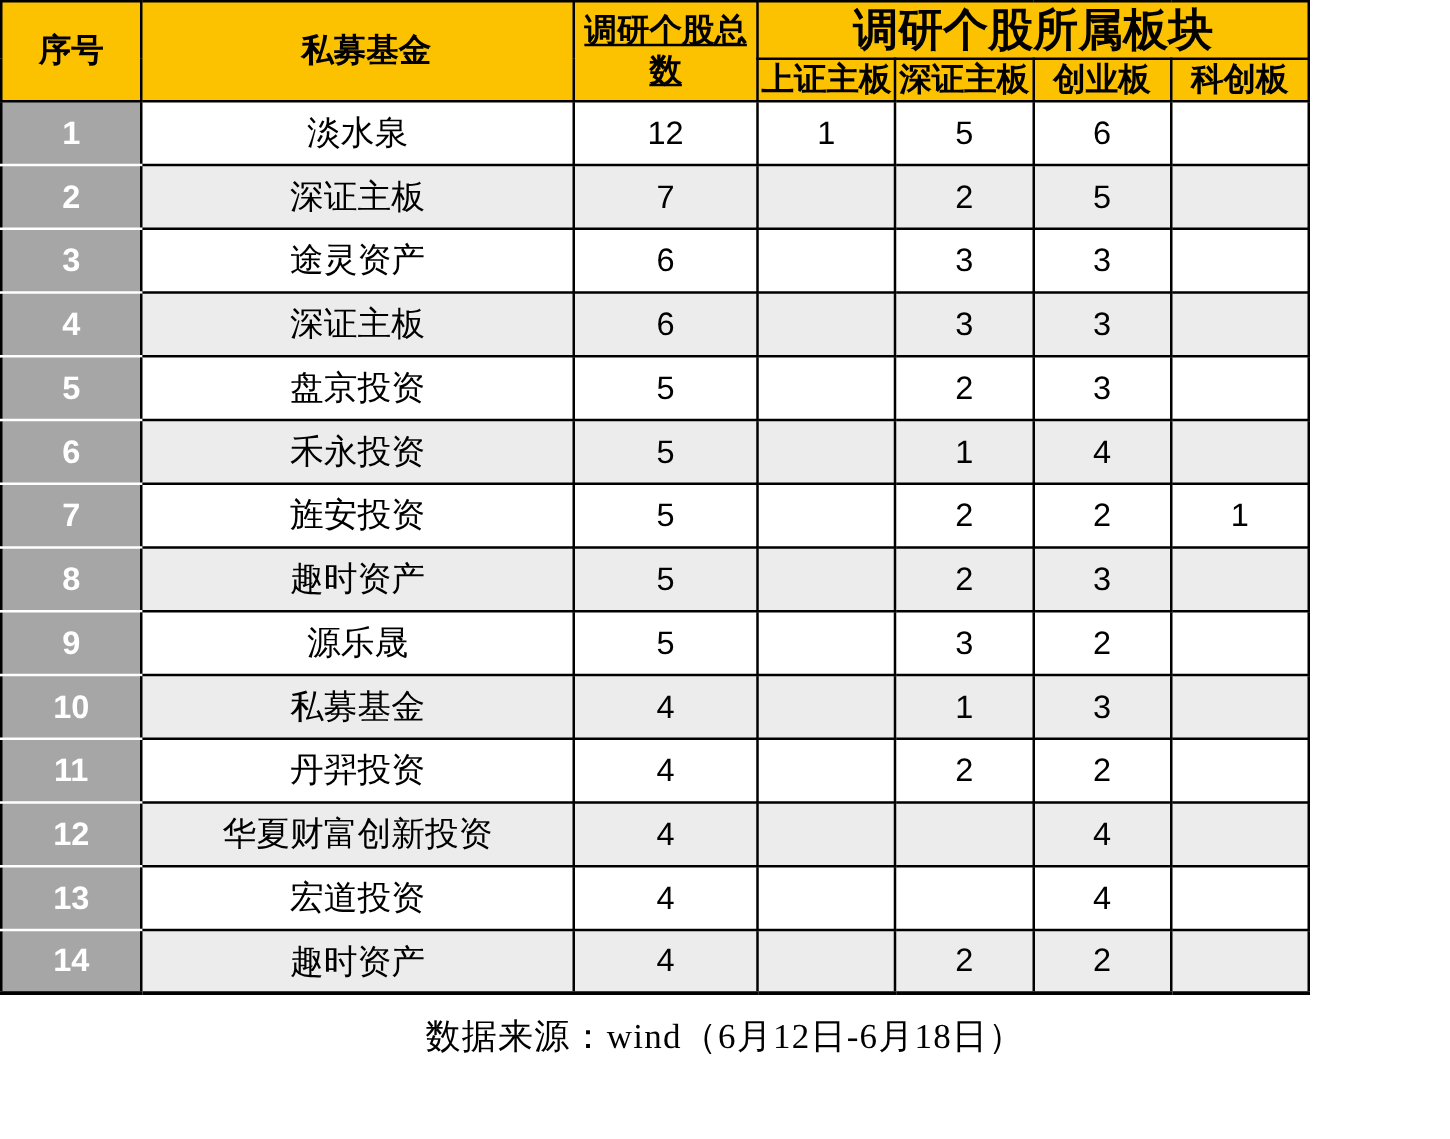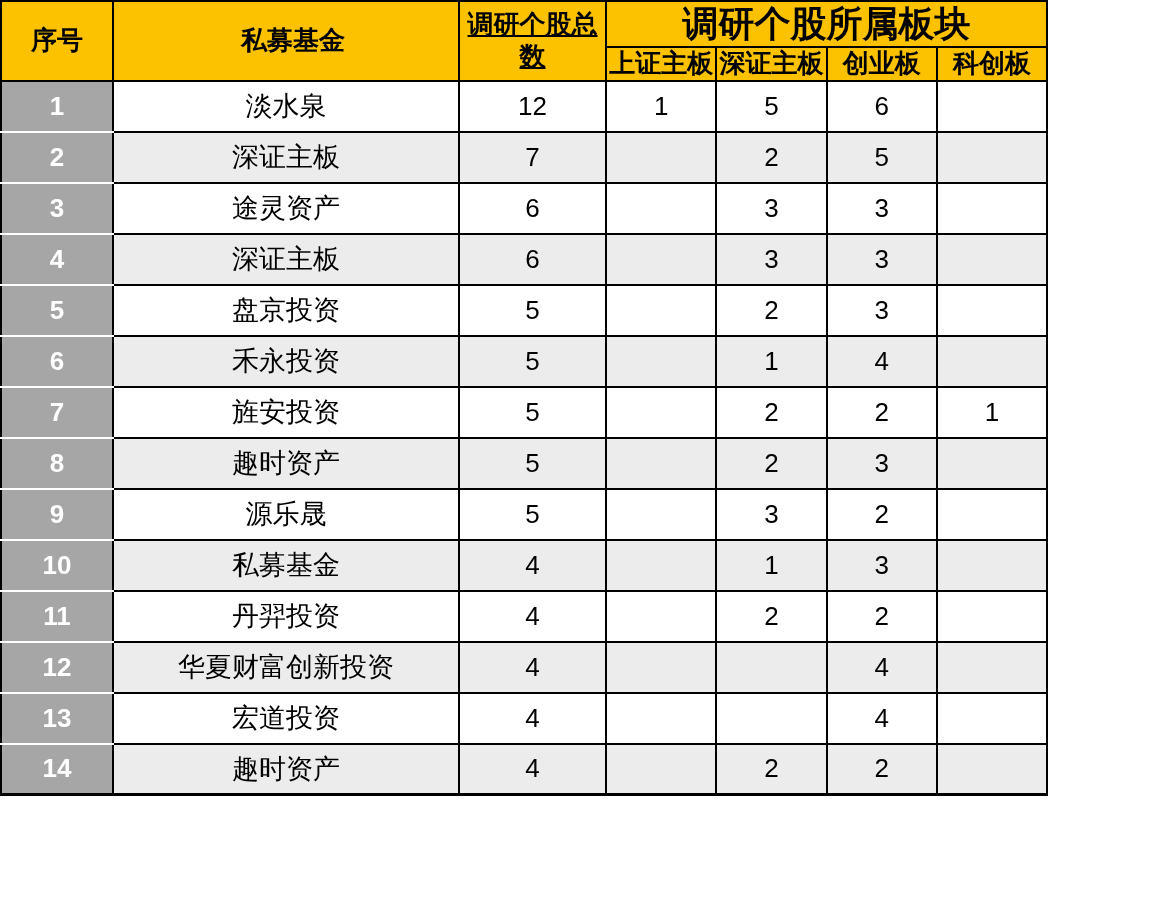--- a/index.html
+++ b/index.html
@@ -259,14 +259,15 @@
         <td class="name">趣时资产</td>
         <td class="num">4</td>
         <td class="num"></td>
         <td class="num">2</td>
         <td class="num">2</td>
         <td class="num"></td>
       </tr>
     </tbody>
   </table>
 
+  <div class="source">数据来源：wind（6月12日-6月18日）</div>
 
 </div>
 
 </body></html>

